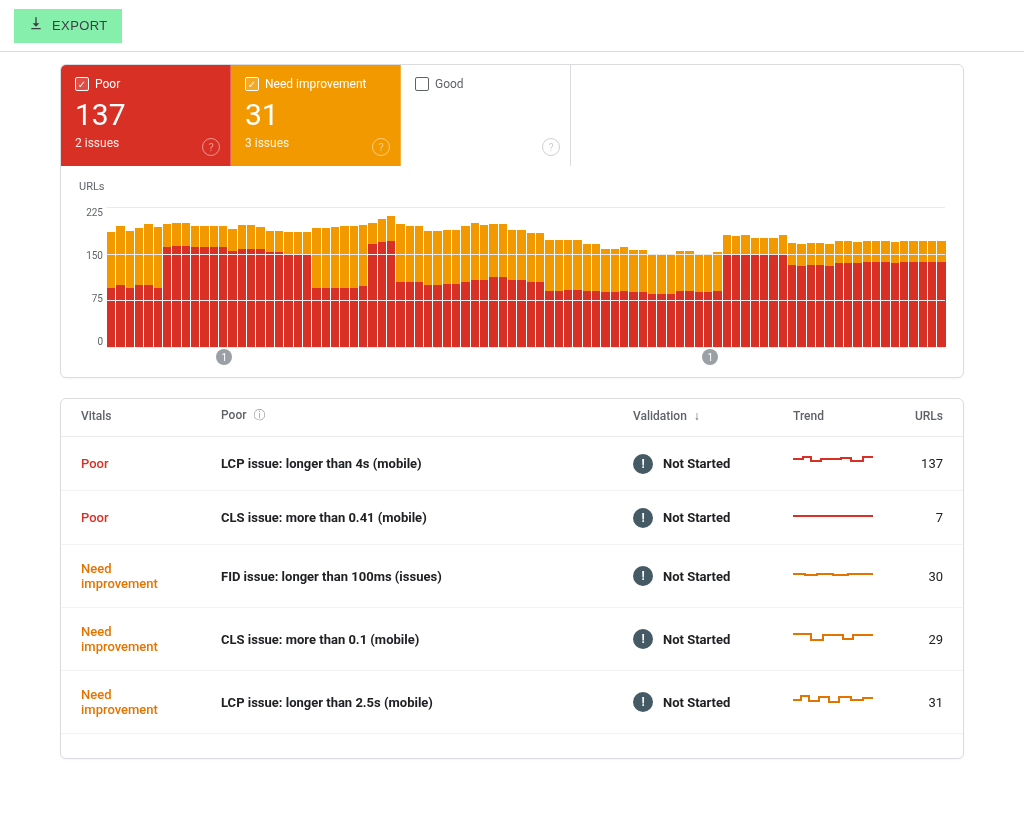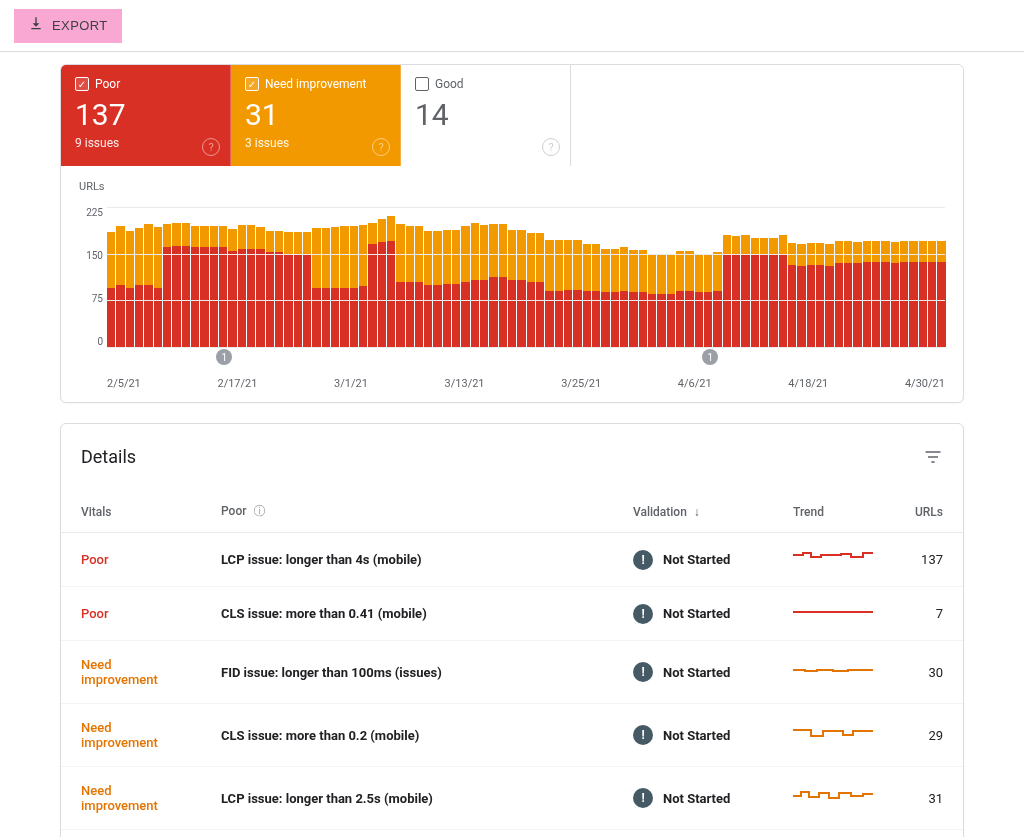--- a/index.html
+++ b/index.html
@@ -25,21 +25,21 @@
     gap: 10px;
     font-size: 17px;
     color: #5f6368;
   }
   .breadcrumb .current { font-weight: 700; color: #202124; }
   .breadcrumb .chevron { color: #5f6368; }
   .export-btn {
     display: flex;
     align-items: center;
     gap: 8px;
-    background: #f9a8d4;
+    background: #86efac;
     border: none;
     height: 34px;
     padding: 0 14px;
     font-size: 13px;
     font-weight: 500;
     letter-spacing: 0.4px;
     color: #3c4043;
     cursor: pointer;
   }
   .export-btn svg { width: 16px; height: 16px; fill: #3c4043; }
@@ -167,40 +167,39 @@
 
   <div class="card">
     <div class="tiles">
 
       <div class="tile poor">
         <div class="tile-head">
           <span class="chk">✓</span>
           <span>Poor</span>
         </div>
         <div class="tile-count">137</div>
-        <div class="tile-issues">9 issues</div>
+        <div class="tile-issues">2 issues</div>
         <span class="help">?</span>
       </div>
 
       <div class="tile need">
         <div class="tile-head">
           <span class="chk">✓</span>
           <span>Need improvement</span>
         </div>
         <div class="tile-count">31</div>
         <div class="tile-issues">3 issues</div>
         <span class="help">?</span>
       </div>
 
       <div class="tile good">
         <div class="tile-head">
           <span class="chk"></span>
           <span>Good</span>
         </div>
-        <div class="tile-count">14</div>
         <div class="tile-issues"></div>
         <span class="help">?</span>
       </div>
     </div>
 
     <div class="chart-wrap">
       <div class="chart-title">URLs</div>
       <div class="chart" id="chart">
         <div class="y-axis" id="y-axis">
             <span>225</span>
@@ -573,42 +572,24 @@
           </div>
           <div class="bar-col">
             <div class="bar-seg need" style="height: 14.6667%;"></div>
             <div class="bar-seg poor" style="height: 60.8889%;"></div>
           </div>
           <div class="bar-col">
             <div class="bar-seg need" style="height: 14.6667%;"></div>
             <div class="bar-seg poor" style="height: 60.8889%;"></div>
           </div>
         </div>
-      <div class="x-axis" id="x-axis">
-          <span>2/5/21</span>
-          <span>2/17/21</span>
-          <span>3/1/21</span>
-          <span>3/13/21</span>
-          <span>3/25/21</span>
-          <span>4/6/21</span>
-          <span>4/18/21</span>
-          <span>4/30/21</span>
-        </div>
     </div>
   </div>
 
   <div class="card details-card">
-    <div class="d-head">
-      <h2>Details</h2>
-      <span class="filter-icon">
-        <svg viewBox="0 0 24 24" fill="currentColor">
-            <path d="M3 5h18v2H3zM6 11h12v2H6zM10 17h4v2h-4z"></path>
-          </svg>
-      </span>
-    </div>
     <table class="d-table">
       <thead>
         <tr>
           <th style="width:140px"><span>Vitals</span></th>
           <th>
             <span>Poor</span>
             <span class="hicon">ⓘ</span>
           </th>
           <th style="width:160px">
             <span>Validation</span>
@@ -656,21 +637,21 @@
                 <span>Not Started</span>
               </div>
             </td>
             <td class="trend"><svg viewBox="0 0 80 18">
                 <path d="M0 8 L12 8 L12 9 L24 9 L24 8 L40 8 L40 9 L55 9 L55 8 L80 8" fill="none" stroke="#e37400" stroke-width="2"></path>
               </svg></td>
             <td class="urls">30</td>
           </tr>
           <tr>
             <td class="status-need">Need improvement</td>
-            <td class="type-col">CLS issue: more than 0.2 (mobile)</td>
+            <td class="type-col">CLS issue: more than 0.1 (mobile)</td>
             <td>
               <div class="valid">
                 <span class="dot">!</span>
                 <span>Not Started</span>
               </div>
             </td>
             <td class="trend"><svg viewBox="0 0 80 18">
                 <path d="M0 5 L18 5 L18 11 L30 11 L30 6 L50 6 L50 10 L60 10 L60 6 L80 6" fill="none" stroke="#e37400" stroke-width="2"></path>
               </svg></td>
             <td class="urls">29</td>

